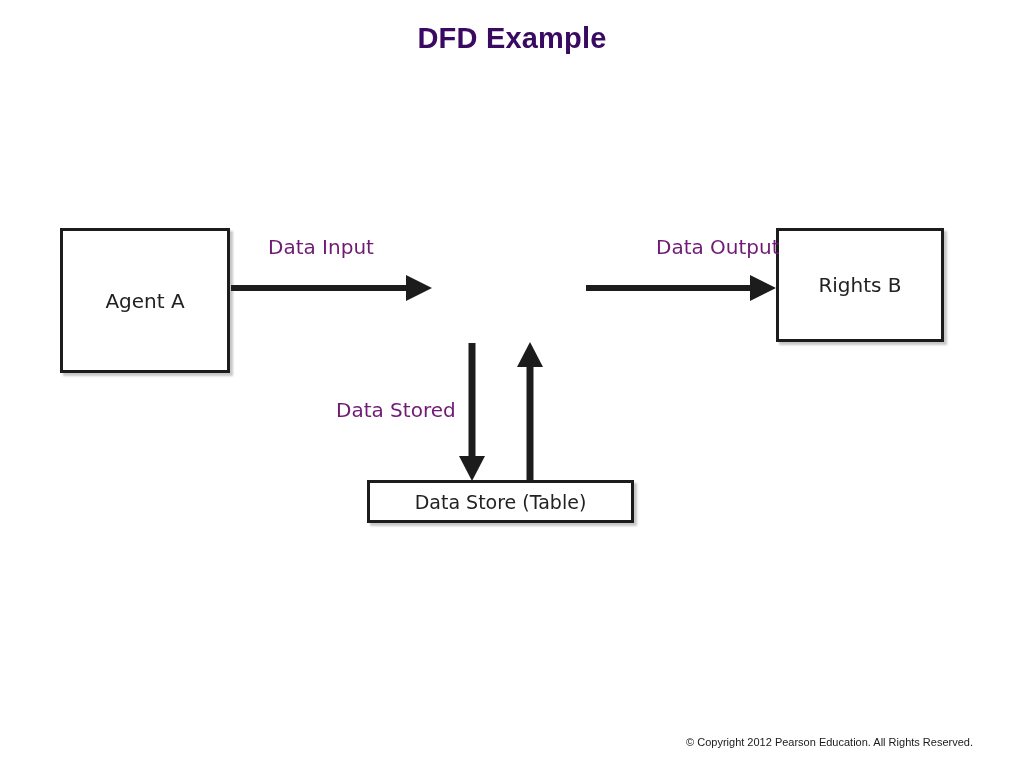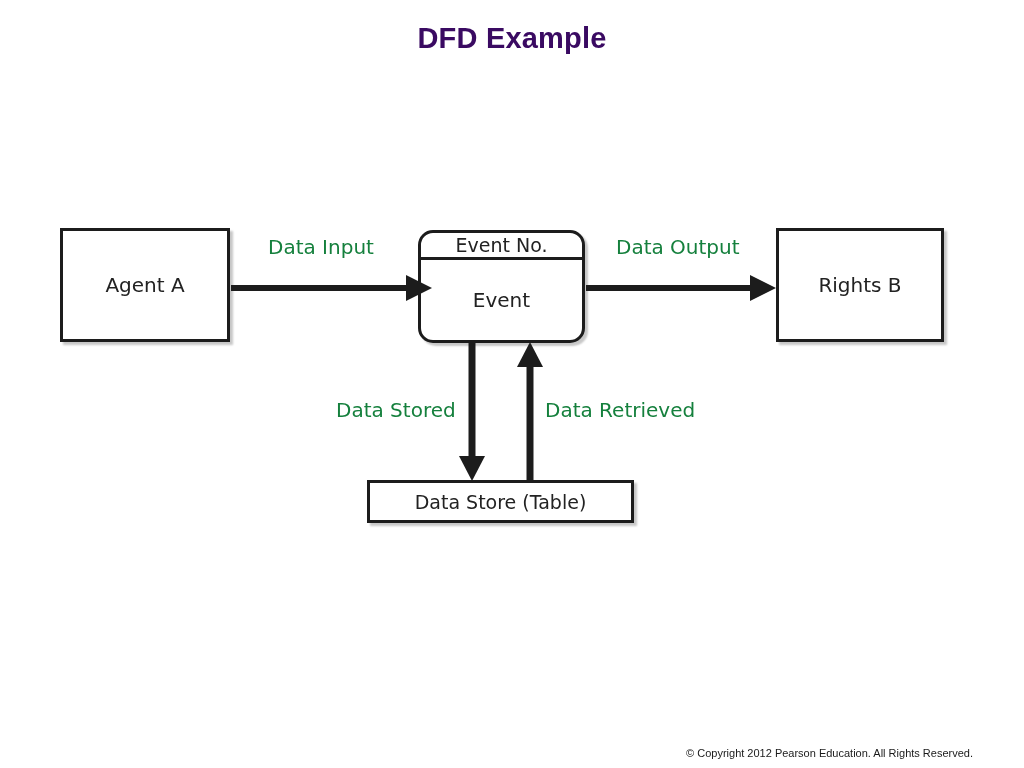--- a/index.html
+++ b/index.html
@@ -51,21 +51,21 @@
   }
   .node-label {
     font-family: "DejaVu Sans", sans-serif;
     font-size: 20px;
     color: #222222;
     white-space: nowrap;
   }
 
   #agent-a-box {
     left: 60px;  top: 228px;
-    width: 170px; height: 114px;
+    width: 170px; height: 145px;
   }
   #agent-b-box {
     left: 776px; top: 228px;
     width: 168px; height: 114px;
   }
   #data-store-box {
     left: 367px; top: 480px;
     width: 267px; height: 43px;
   }
   #data-store-box .node-label { font-size: 19px; text-align: center; }
@@ -98,80 +98,70 @@
     display: flex;
     align-items: center;
     justify-content: center;
   }
 
   
   .flow-label {
     position: absolute;
     font-family: "DejaVu Sans", sans-serif;
     font-size: 20px;
-    color: #15803d;
+    color: #701a75;
     white-space: nowrap;
   }
   #label-data-input    { left: 268px; top: 235px; }
-  #label-data-output   { left: 616px; top: 235px; }
+  #label-data-output   { left: 656px; top: 235px; }
   #label-data-stored   { left: 336px; top: 398px; }
   #label-data-retrieved{ left: 545px; top: 398px; }
 
   
   #arrow-layer {
     position: absolute;
     left: 0; top: 0;
     width: 1024px; height: 768px;
     pointer-events: none;
   }
 
   
   #copyright {
     position: absolute;
     right: 51px;
     top: 736px;
     font-family: "Liberation Sans", sans-serif;
     font-size: 11px;
     color: #1a1a1a;
     white-space: nowrap;
-    margin-top: 11px;
   }
 </style>
 </head>
 <body>
 
 <div id="slide-title">DFD Example</div>
 
 <div id="diagram">
 
   <div class="node" id="agent-a-box">
     <span class="node-label">Agent A</span>
   </div>
 
-  <div id="event-box">
-    <div id="event-header">
-      <span class="node-label">Event No.</span>
-    </div>
-    <div id="event-body">
-      <span class="node-label">Event</span>
-    </div>
-  </div>
 
   <div class="node" id="agent-b-box">
     <span class="node-label">Rights B</span>
   </div>
 
   <div class="node" id="data-store-box">
     <span class="node-label">Data Store (Table)</span>
   </div>
 
   <div class="flow-label" id="label-data-input">Data Input</div>
   <div class="flow-label" id="label-data-output">Data Output</div>
   <div class="flow-label" id="label-data-stored">Data Stored</div>
-  <div class="flow-label" id="label-data-retrieved">Data Retrieved</div>
 
   <svg id="arrow-layer" viewBox="0 0 1024 768" width="1024" height="768">
 
     <g>
       <line x1="231" y1="288" x2="408" y2="288" stroke="#1c1c1c" stroke-width="6"></line>
       <polygon points="406,275 432,288 406,301" fill="#1c1c1c"></polygon>
     </g>
 
     <g>
       <line x1="586" y1="288" x2="752" y2="288" stroke="#1c1c1c" stroke-width="6"></line>

